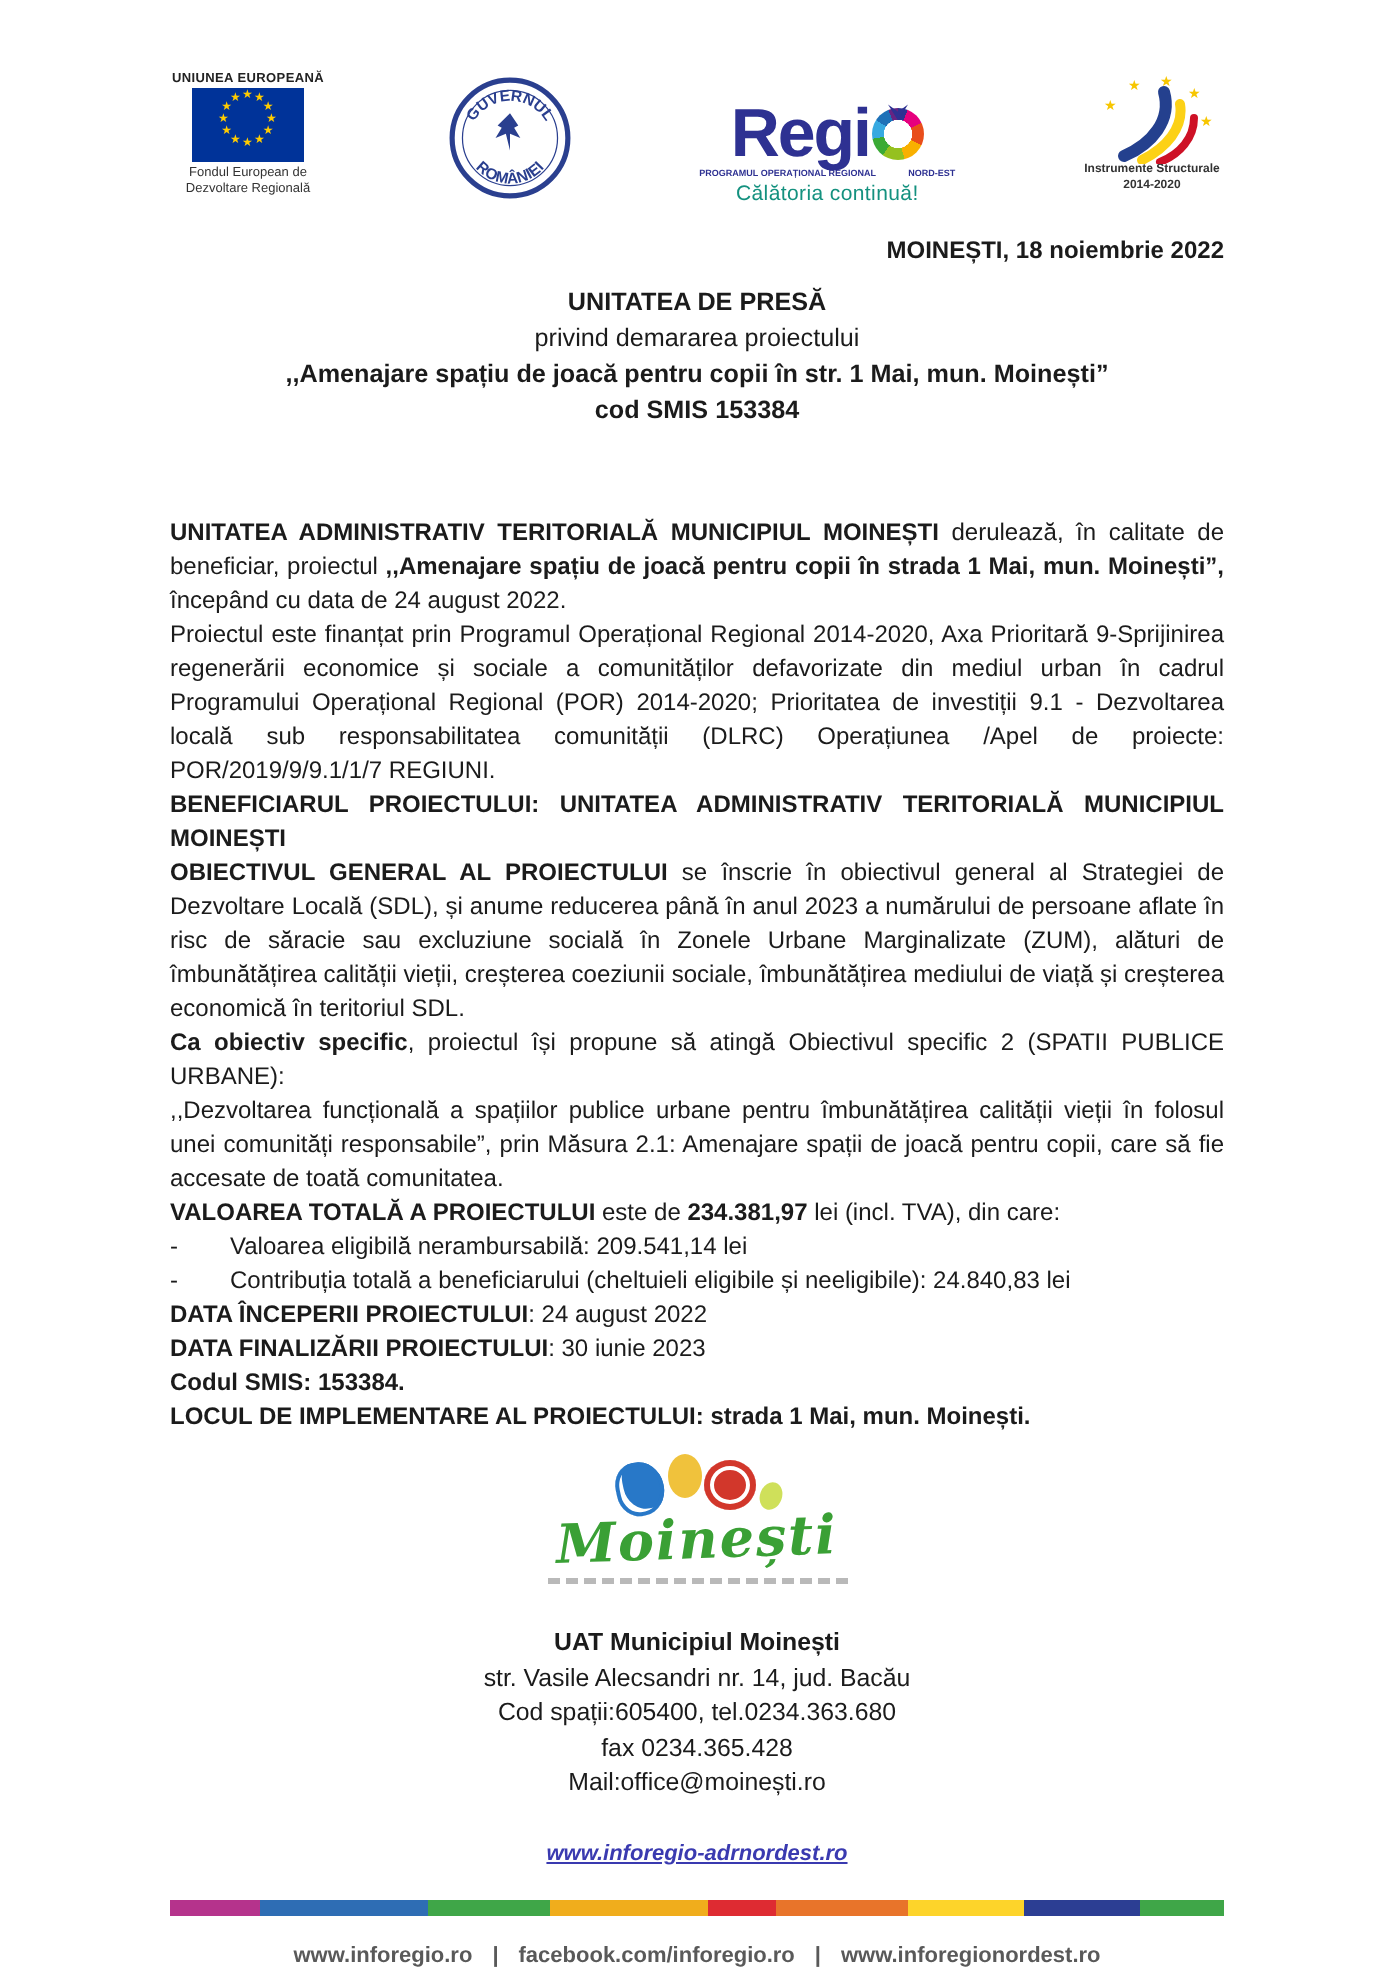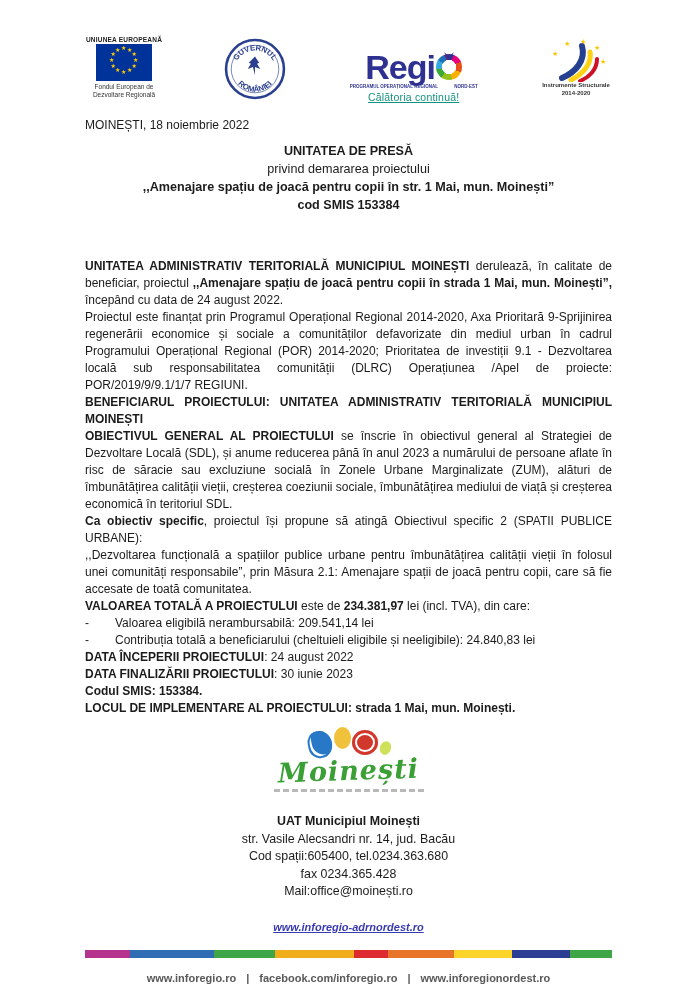--- a/index.html
+++ b/index.html
@@ -20,29 +20,29 @@
 
   .regio-block{width:132px;margin-top:4px;}
   .regio-word{display:flex;align-items:center;margin-top:12px;}
   .regio-text{font-size:34px;font-weight:bold;color:#2e3192;letter-spacing:-1px;line-height:.9;}
   .regio-ring{position:relative;width:26px;height:26px;margin-left:1px;border-radius:50%;
     background:radial-gradient(closest-side,#fff 54%,transparent 55%),
     conic-gradient(#2e3192 0 6%,#e6007e 6% 18%,#e94e1b 18% 32%,#f9b000 32% 46%,#95c11f 46% 60%,#3aaa35 60% 72%,#36a9e1 72% 84%,#1d71b8 84% 94%,#662483 94% 100%);}
   .regio-ring b{position:absolute;left:50%;top:-2px;width:10px;height:8px;margin-left:-5px;background:#2e3192;
     clip-path:polygon(0 0,50% 100%,100% 0,50% 45%);}
   .regio-sub{display:flex;justify-content:space-between;width:128px;font-size:4.5px;color:#2e3192;font-weight:bold;margin-top:1px;}
-  .regio-tag{font-size:10.5px;color:#14917f;margin-top:2px;letter-spacing:.2px;text-decoration:underline;}
+  .regio-tag{font-size:10.5px;color:#14917f;margin-top:2px;letter-spacing:.2px;}
 
   .is-block{width:72px;position:relative;margin-top:2px;height:72px;}
   .is-art{position:relative;width:64px;height:44px;}
   .is-art i{position:absolute;font-style:normal;color:#f7c600;font-size:7px;line-height:1;}
   .is-text{font-size:6px;color:#333;text-align:center;line-height:1.3;font-weight:bold;}
 
   
-  .dateline{font-weight:normal;font-size:12px;margin:4px 0 10px;}
+  .dateline{text-align:right;font-weight:bold;font-size:12px;margin:4px 0 10px;}
   .titles{text-align:center;font-size:12.6px;line-height:18px;margin-bottom:10px;}
   .t-bold{font-weight:bold;}
 
   
   .body-txt{font-size:12px;line-height:17px;text-align:justify;margin-top:44px;}
   .body-txt p{margin:0;}
   .bullet{display:flex;text-align:left;}
   .bullet .dash{width:12px;flex:none;}
   .bullet .btxt{padding-left:18px;}
 

